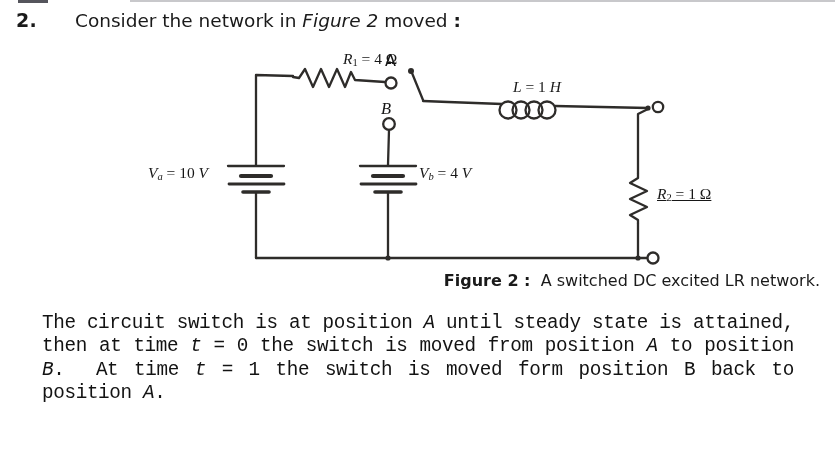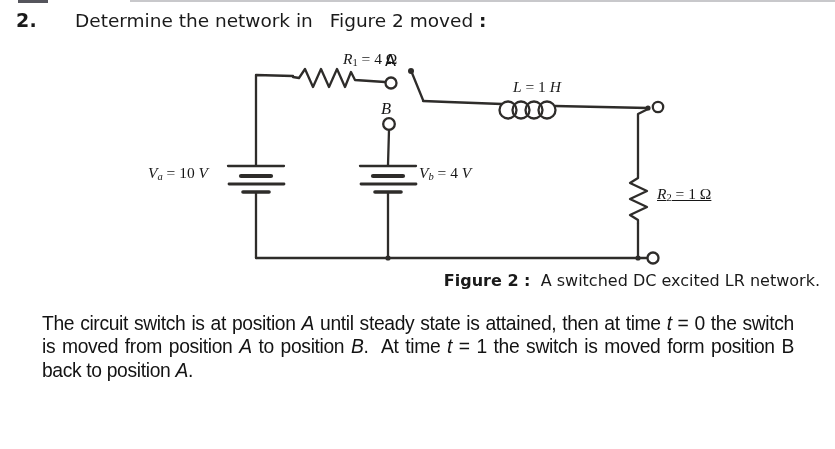--- a/index.html
+++ b/index.html
@@ -39,39 +39,39 @@
   #lbl-vb{left:419px;top:164px;text-align:center;}
   #lbl-r2{left:657px;top:185px;text-decoration:underline;}
 
   #caption{
     position:absolute;left:20px;top:271px;width:800px;
     text-align:right;font-size:16px;white-space:pre-wrap;
   }
 
   .para{
     position:absolute;left:42px;width:752px;
-    font-family:Liberation Sans, sans-serif;
+    font-family:Liberation Mono, monospace;
     font-size:19.3px;line-height:23.4px;
     letter-spacing:-0.35px;
     color:#131313;
     white-space:pre-wrap;
   }
   #para1{top:312px;text-align:justify;}
   #para2{top:399px;}
 </style>
 </head>
 <body>
 
 <div class="page">
 
   <div class="artifact a1"></div>
   <div class="artifact a2"></div>
 
   <div id="problem-number">2.</div>
-  <div id="heading"><span>Determine the network in </span><span style=" margin-left: 11px;">Figure 2</span><span> moved </span><span style="font-weight: bold;">:</span></div>
+  <div id="heading"><span>Consider the network in </span><span style="font-style: italic;">Figure 2</span><span> moved </span><span style="font-weight: bold;">:</span></div>
 
   <svg id="circuit" width="835" height="449" viewBox="0 0 835 449">
     <g stroke="#2e2c2a" stroke-width="2.3" fill="none" stroke-linecap="round" stroke-linejoin="round">
 
       <path d="M256,165 L256,75 L293,76"></path>
       <path d="M293,77 L299,78 L305,69 L313,87 L321,69 L329,87 L337,69 L345,87 L351,72 L355,80 L385,82"></path>
       <circle cx="391" cy="83" r="5.5" fill="#ffffff"></circle>
       <circle cx="411" cy="71" r="3" fill="#2e2c2a" stroke="none"></circle>
       <path d="M412,73 L423,100"></path>
       <path d="M423,101 L448,102 L502,104"></path>

